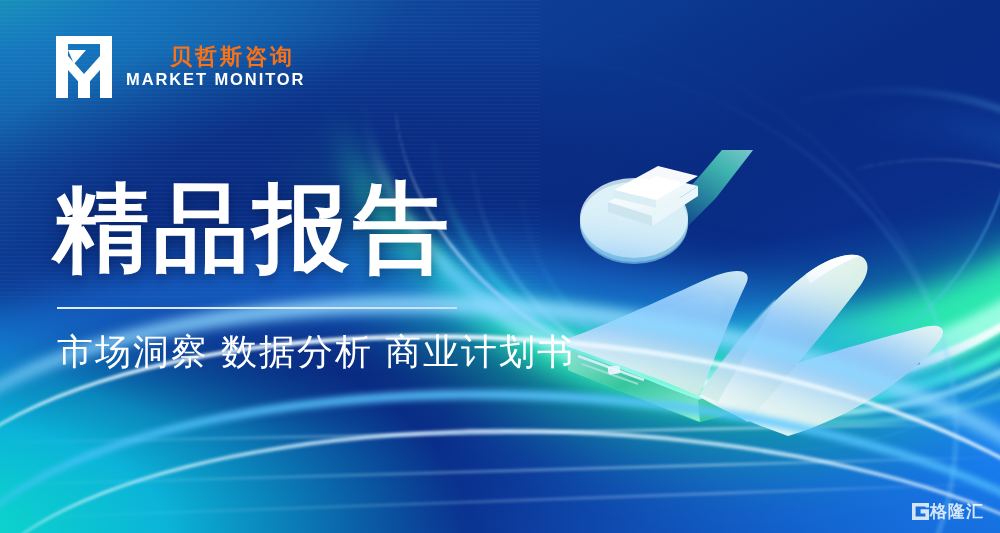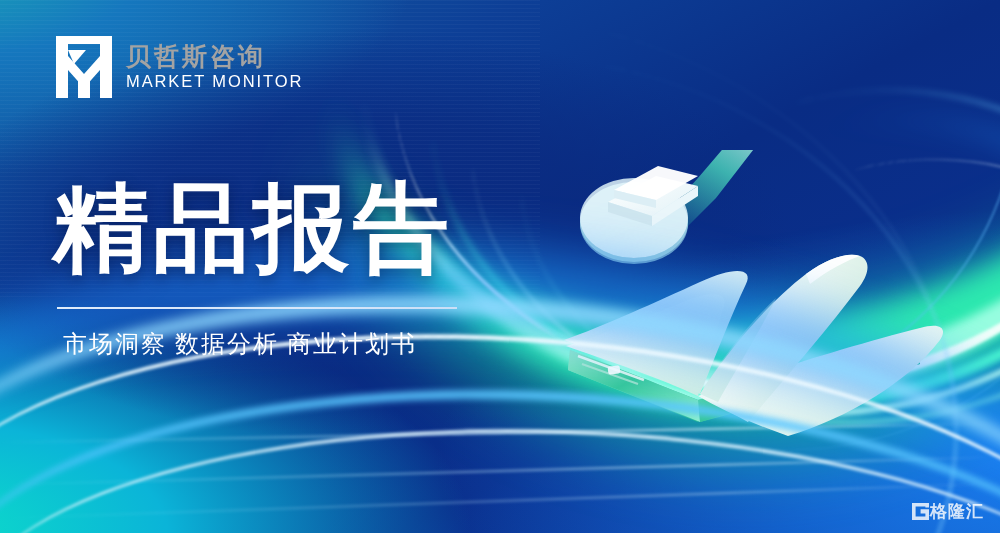--- a/index.html
+++ b/index.html
@@ -146,45 +146,45 @@
     position:absolute; left:0; top:0; width:540px; height:300px;
     background:repeating-linear-gradient(180deg, rgba(255,255,255,.045) 0px, rgba(255,255,255,.045) 1px, rgba(255,255,255,0) 1px, rgba(255,255,255,0) 4px);
     opacity:.75;
   }
 
   
   .logo{ position:absolute; left:56px; top:36px; display:flex; align-items:center; gap:14px; }
   .logo-mark{ width:56px; height:62px; flex:none; }
   .logo-text{ display:flex; flex-direction:column; gap:2px; }
   .logo-cn{
-    font-size:25px; font-weight:700; color:#a3a3a3; letter-spacing:3px; line-height:1.05;
+    font-size:22px; font-weight:700; color:#f97316; letter-spacing:3px; line-height:1.05;
     font-family:"DejaVu Sans","Liberation Sans",sans-serif;
+    margin-left:44px;
   }
   .logo-en{
-    font-size:16.5px; font-weight:400; color:#fff; letter-spacing:1.9px; line-height:1.1;
+    font-size:16.5px; font-weight:700; color:#fff; letter-spacing:1.9px; line-height:1.1;
   }
 
   
   .headline{
     position:absolute; left:53px; top:178px;
     font-size:96px; font-weight:700; color:#fff; letter-spacing:4px; line-height:1.05;
     font-family:"DejaVu Sans","Liberation Sans",sans-serif;
     text-shadow:0 4px 14px rgba(2,18,60,.45);
   }
   .rule{
     position:absolute; left:57px; top:307px; width:400px; height:2px;
     background:linear-gradient(90deg,#eaf4ff 0%, #dce9fb 70%, #cfe0f7 100%);
     opacity:.95;
   }
   .subhead{
     position:absolute; left:57px; top:330px;
-    font-size:24px; font-weight:400; color:#fff; letter-spacing:2px; line-height:1.2;
-    font-family:Liberation Serif, serif;
+    font-size:36px; font-weight:400; color:#fff; letter-spacing:2px; line-height:1.2;
+    font-family:Liberation Sans, sans-serif;
     white-space:nowrap;
-    margin-left:6px;
   }
 
   
   .book{ position:absolute; left:548px; top:150px; width:420px; height:290px; }
 
   
   .watermark{
     position:absolute; right:16px; bottom:10px;
     display:flex; align-items:center; opacity:.82;
   }

